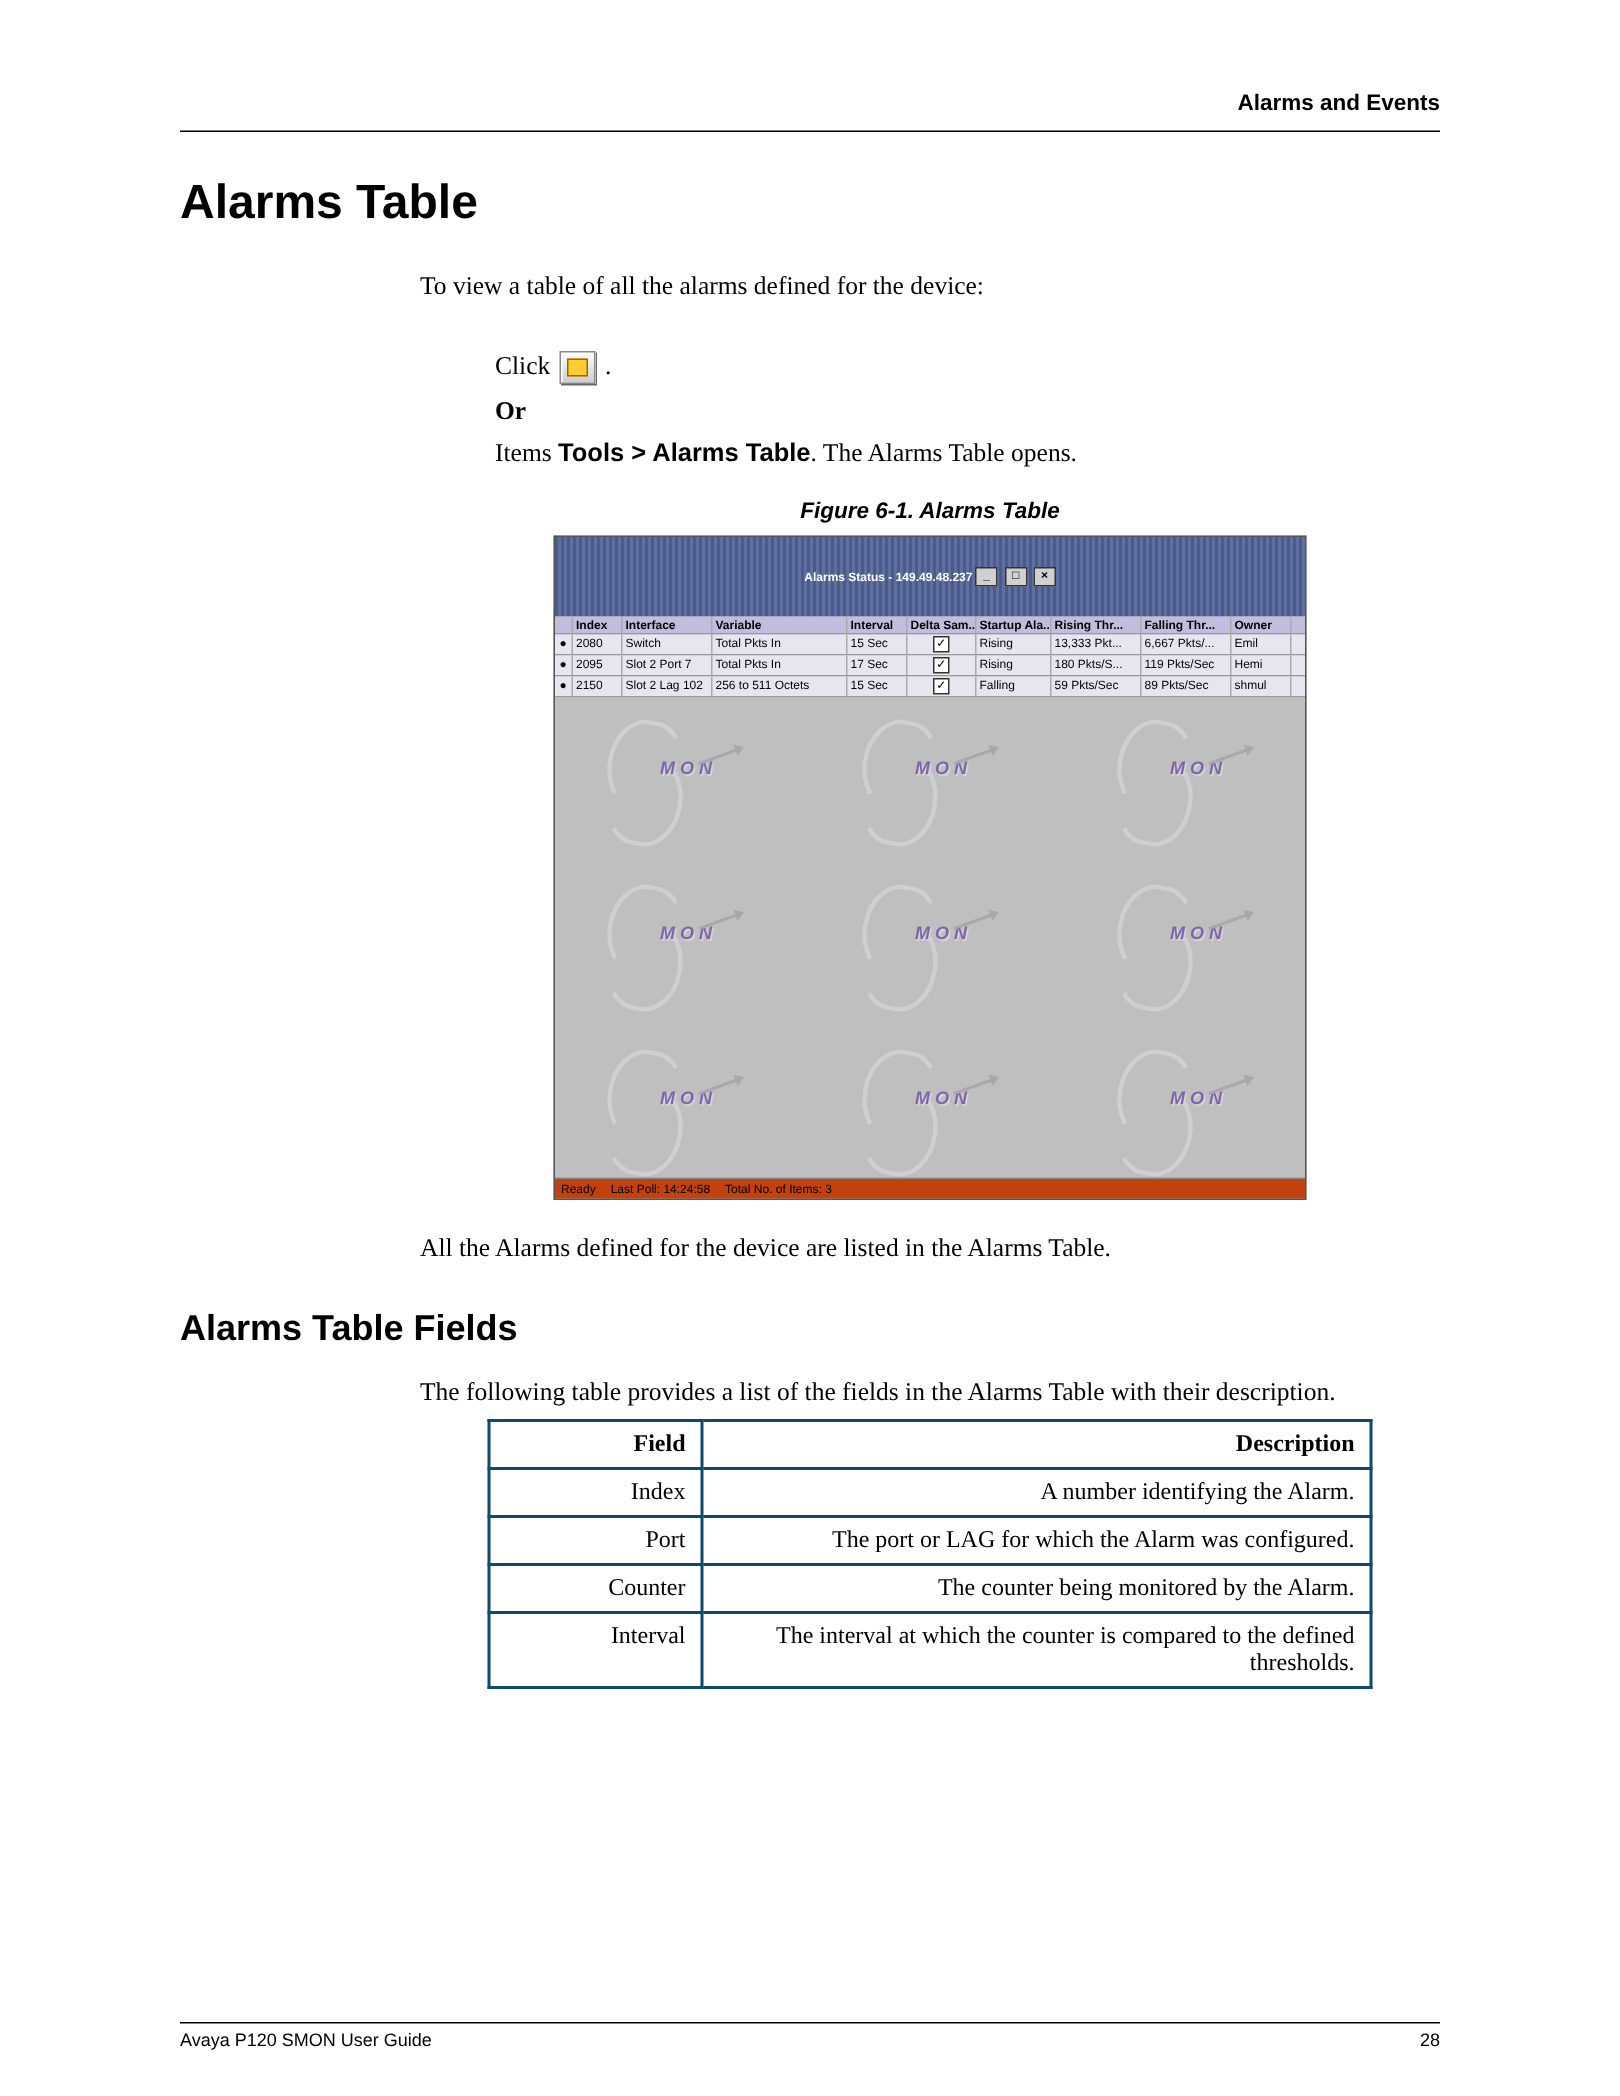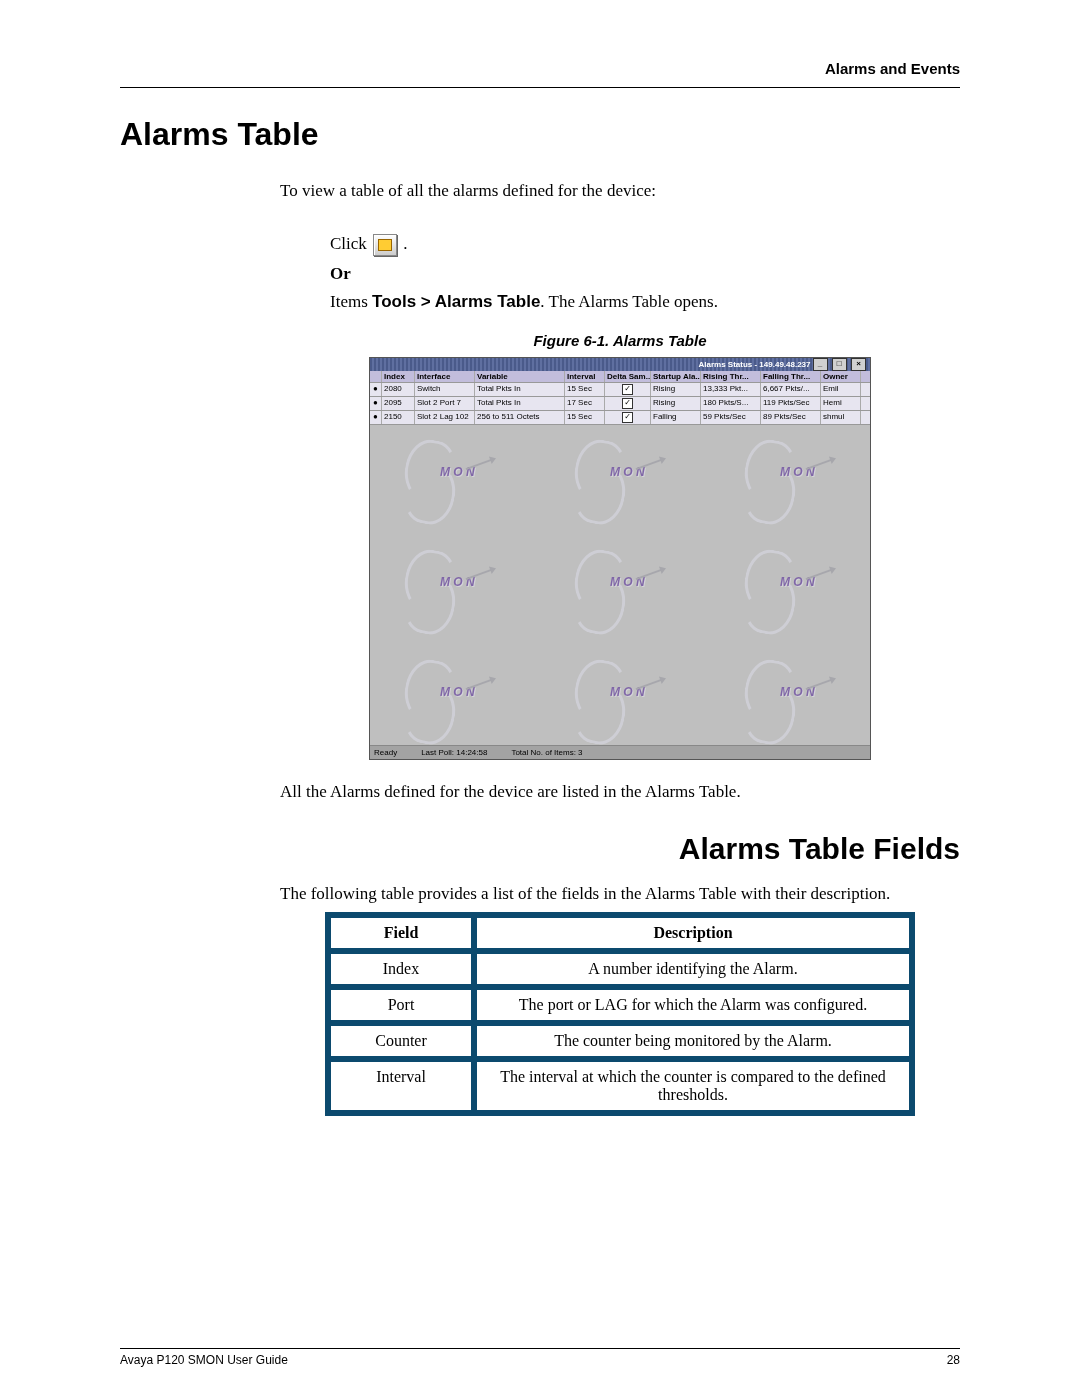--- a/index.html
+++ b/index.html
@@ -31,23 +31,22 @@
   }
   .h1 {
     font-family: Arial, Helvetica, sans-serif;
     font-weight: bold;
     font-size: 32px;
     margin: 0 0 28px 0;
   }
   .h2 {
     font-family: Arial, Helvetica, sans-serif;
     font-weight: bold;
-    font-size: 30px;
+    font-size: 24px;
     margin: 30px 0 18px 0;
-    text-align: right;
   }
   .body-indent {
     margin-left: 160px;
   }
   .body-indent p { margin: 8px 0; font-size: 17px; }
   .sub-indent { margin-left: 50px; margin-top: 33px; }
   .or {
     font-weight: bold;
     margin: 10px 0;
   }
@@ -82,25 +81,25 @@
   .app-window {
     width: 500px;
     margin: 0 auto;
     border: 1px solid #555;
     font-family: Arial, Helvetica, sans-serif;
     font-size: 8px;
     background: #bfbfbf;
   }
   .app-titlebar {
     display:flex;
-    justify-content: flex-end;
+    justify-content: center;
     align-items: center;
     background: repeating-linear-gradient(to right, #4a5a8a 0, #4a5a8a 2px, #5f6fa0 2px, #5f6fa0 4px);
     color:#fff;
-    padding: 0 4px;
+    padding: 20px 4px;
     font-weight: bold;
   }
   .app-titlebar .wincontrols span{
     display:inline-block;
     width:13px;height:11px;
     background:#d0d0d0;
     border:1px solid #333;
     margin-left:2px;
     color:#000;
     font-size:8px;
@@ -177,41 +176,41 @@
     transform: rotate(-20deg);
   }
   .wm .arrow::after{
     content:"";
     position:absolute; right:-2px; top:-3px;
     border-left:6px solid #94949e;
     border-top:4px solid transparent;
     border-bottom:4px solid transparent;
   }
   .app-status{
-    background:#a3a3a3;
+    background:#c2410c;
     border-top:1px solid #888;
     font-size:8px;
     padding:2px 4px;
     display:flex;
-    gap:24px;
+    gap:10px;
   }
   .app-status span{display:inline-block;}
   .cb { display:inline-block; width:9px;height:9px;border:1px solid #333;background:#fff;line-height:8px;font-size:8px;text-align:center;}
 
   
   table.fields {
     border-collapse: collapse;
     margin: 0 auto;
     width: 590px;
     font-size: 16px;
   }
   table.fields th, table.fields td {
-    border: 6px solid #0c4a6e;
+    border: 2px solid #0c4a6e;
     padding: 6px 10px;
-    text-align: center;
+    text-align: right;
     vertical-align: top;
   }
   table.fields th { font-weight: bold; }
   table.fields .col1{width:120px;}
 
   .footer {
     position:absolute;
     bottom: 30px;
     left: 120px;
     right: 120px;

